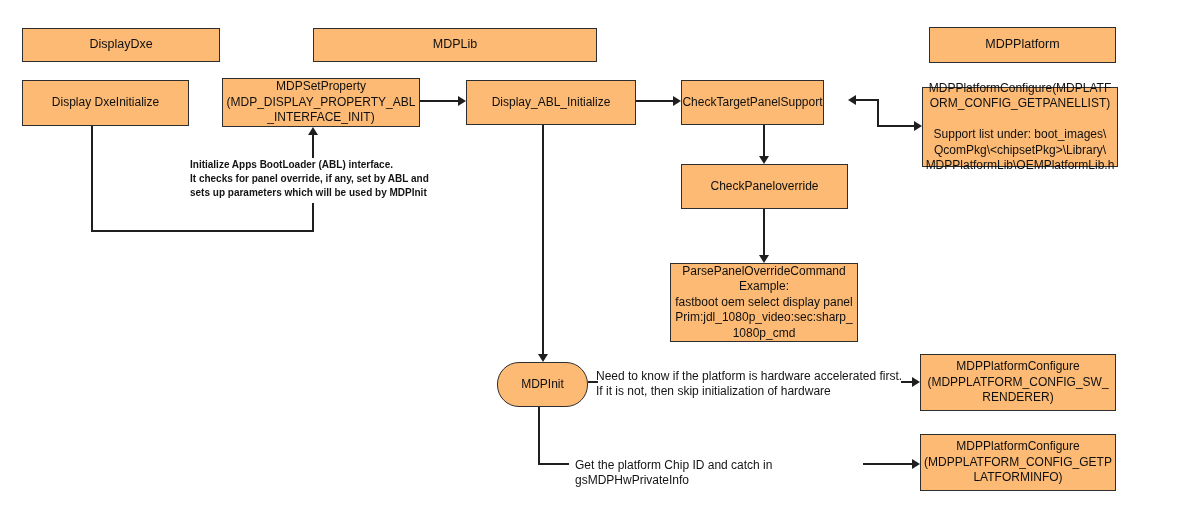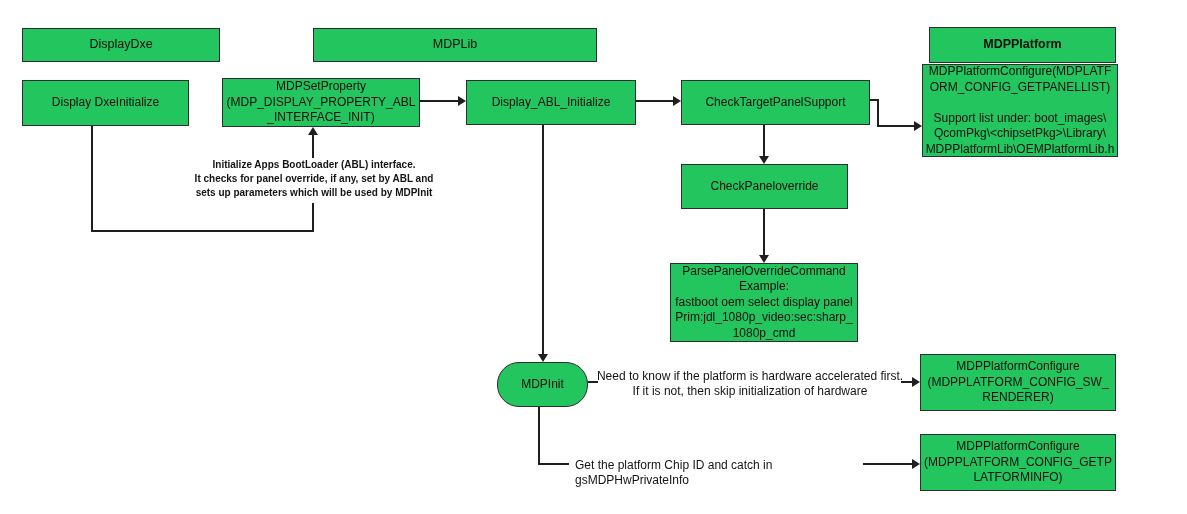--- a/index.html
+++ b/index.html
@@ -1,49 +1,49 @@
 <!DOCTYPE html>
 <html><head>
 <meta charset="utf-8">
 <style>
   html,body{margin:0;padding:0;background:#ffffff;}
   #canvas{
     position:relative;width:1187px;height:514px;background:#ffffff;
     font-family:"Liberation Sans","DejaVu Sans",sans-serif;color:#101010;overflow:hidden;
   }
   .box{
-    position:absolute;background:#22c55e;border:1.5px solid #2e2e2e;
+    position:absolute;background:#fdba74;border:1.5px solid #2e2e2e;
     display:flex;align-items:center;justify-content:center;
     text-align:center;white-space:pre-line;font-size:12px;line-height:15.5px;
     box-sizing:border-box;color:#101010;
   }
   .hdr{font-size:12.5px;}
   
   #n-displaydxe{left:22px;top:28px;width:198px;height:34px;}
   #n-mdplib{left:313px;top:28px;width:284px;height:34px;}
-  #n-mdpplatform{left:929px;top:27px;width:187px;height:36px;font-weight:bold;}
+  #n-mdpplatform{left:929px;top:27px;width:187px;height:36px;}
   #n-dxeinit{left:22px;top:80px;width:167px;height:46px;}
   #n-setprop{left:222px;top:78px;width:198px;height:49px;}
   #n-ablinit{left:466px;top:80px;width:170px;height:45px;}
-  #n-chktarget{left:681px;top:80px;width:189px;height:45px;}
-  #n-getpanellist{left:922px;top:64px;width:196px;height:93px;}
+  #n-chktarget{left:681px;top:80px;width:143px;height:45px;}
+  #n-getpanellist{left:922px;top:87px;width:196px;height:80px;}
   #n-chkoverride{left:681px;top:164px;width:167px;height:45px;}
   #n-parseovr{left:670px;top:263px;width:188px;height:79px;}
   #n-mdpinit{left:497px;top:362px;width:91px;height:45px;border-radius:22px;}
   #n-swrender{left:920px;top:354px;width:196px;height:57px;}
   #n-getplatinfo{left:920px;top:434px;width:196px;height:57px;}
   
   .line{position:absolute;background:#1f1f1f;}
   .ah{position:absolute;width:0;height:0;}
   .ah-r{border-top:5px solid transparent;border-bottom:5px solid transparent;border-left:8px solid #1f1f1f;}
   .ah-l{border-top:5px solid transparent;border-bottom:5px solid transparent;border-right:8px solid #1f1f1f;}
   .ah-d{border-left:5px solid transparent;border-right:5px solid transparent;border-top:8px solid #1f1f1f;}
   .ah-u{border-left:5px solid transparent;border-right:5px solid transparent;border-bottom:8px solid #1f1f1f;}
   
-  .note{position:absolute;text-align:center;white-space:pre-line;color:#141414;}
+  .note{position:absolute;text-align:left;white-space:pre-line;color:#141414;}
   #note-abl{left:190px;top:158px;width:248px;height:45px;background:#ffffff;
             font-size:10px;font-weight:bold;line-height:14px;}
   #note-hw{left:596px;top:369px;width:308px;font-size:12px;line-height:15px;}
   #note-chip{left:575px;top:458px;width:286px;font-size:12px;line-height:15px;text-align:left;}
   #watermark{position:absolute;left:1004px;top:485px;font-size:17px;color:#b8b8b8;
              letter-spacing:0.5px;white-space:nowrap;margin-top:36px;}
 </style>
 </head>
 <body>
 

